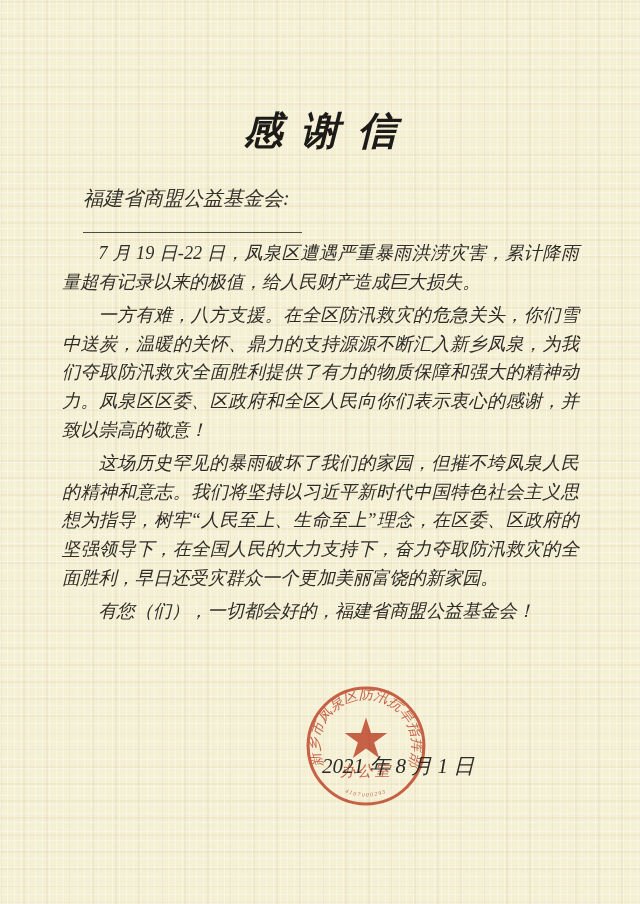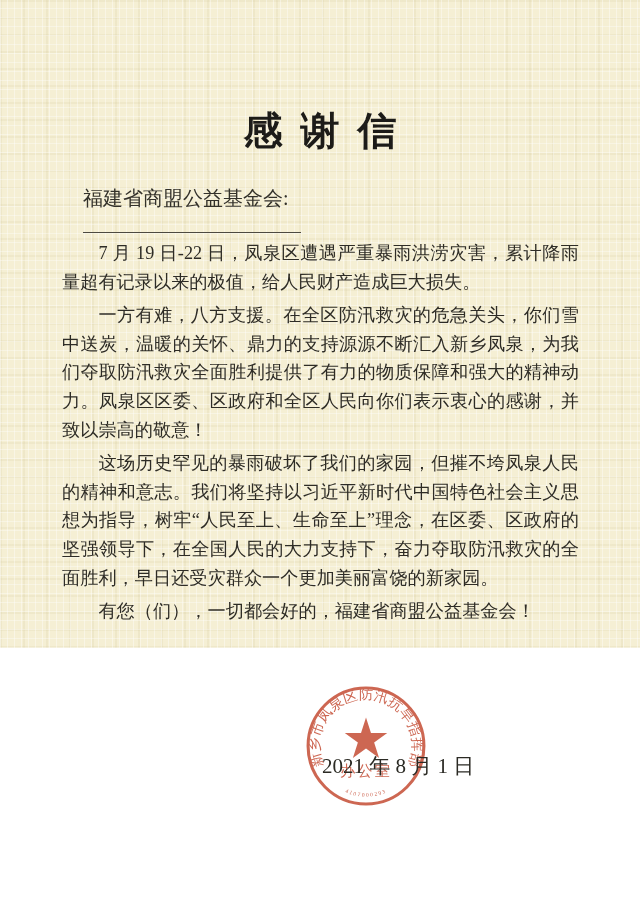--- a/index.html
+++ b/index.html
@@ -4,27 +4,28 @@
 <style>
   * { margin: 0; padding: 0; box-sizing: border-box; }
   html, body { width: 640px; height: 904px; }
   body {
     font-family: "Liberation Serif", serif;
     overflow: hidden;
   }
   .paper {
     position: relative;
     width: 640px;
-    height: 648px;
+    height: 904px;
     background-color: #f5efd4;
     background-image:
       repeating-linear-gradient(90deg, rgba(255,255,255,0.40) 0 1px, rgba(255,255,255,0) 1px 7px),
       repeating-linear-gradient(0deg,  rgba(255,255,255,0.35) 0 1px, rgba(255,255,255,0) 1px 9px),
       repeating-linear-gradient(90deg, rgba(202,190,140,0.16) 0 2px, rgba(202,190,140,0) 2px 23px),
       repeating-linear-gradient(0deg,  rgba(202,190,140,0.14) 0 2px, rgba(202,190,140,0) 2px 17px);
+    font-style: italic;
   }
   .title {
     position: absolute;
     top: 104px;
     left: 0;
     width: 100%;
     text-align: center;
     font-size: 39px;
     font-weight: bold;
     letter-spacing: 18px;

